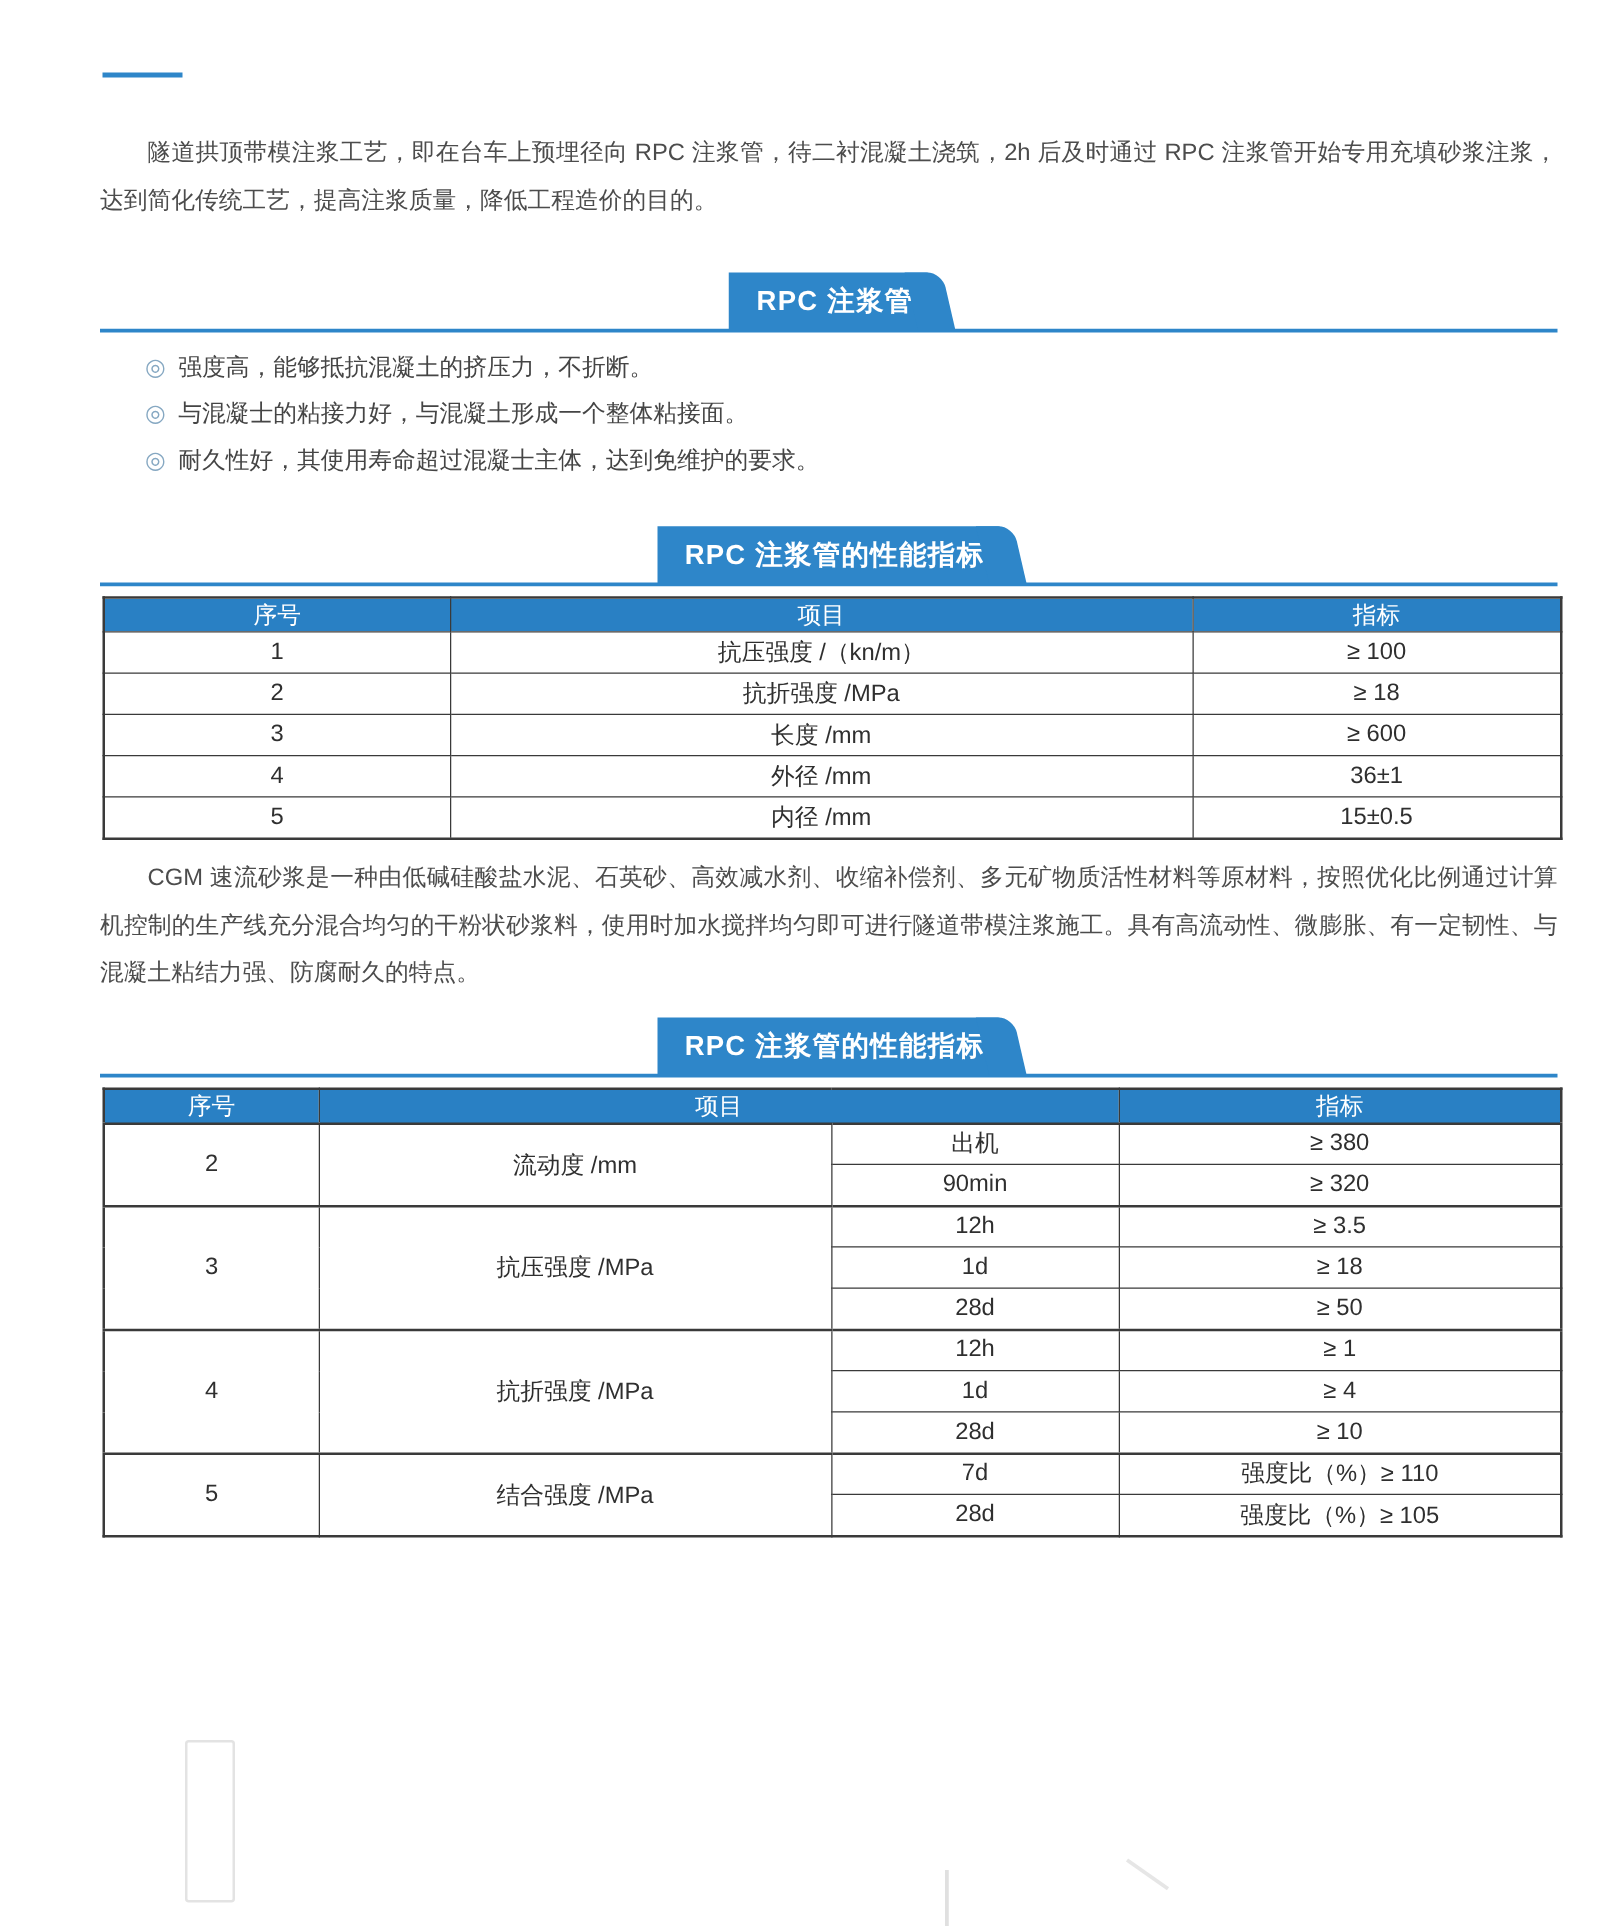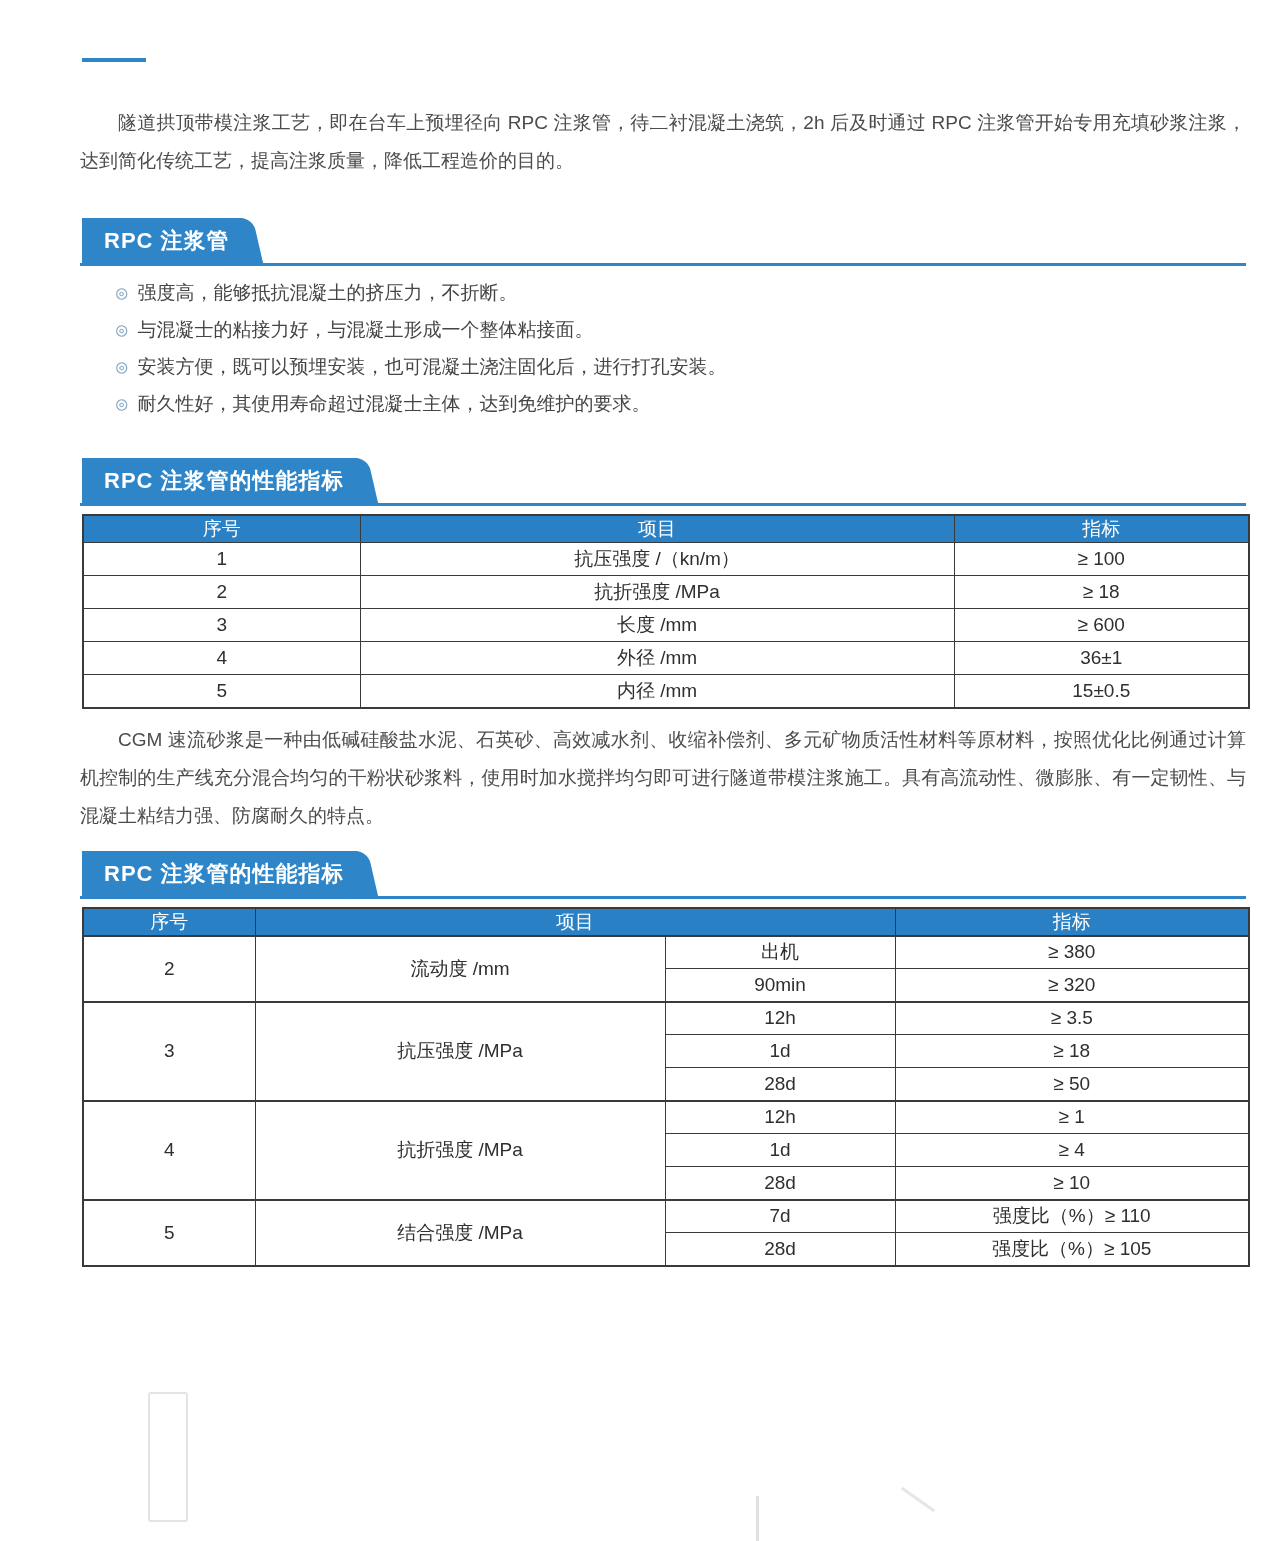--- a/index.html
+++ b/index.html
@@ -19,41 +19,41 @@
   }
 
   .body-text {
     font-size:19px; line-height:38px; color:#4c4c4c;
     text-indent:2em; text-align:justify;
   }
   .p-intro  { margin-top:42px; }
   .p-after-tab { margin-top:12px; }
 
   .section-bar {
-    position:relative; border-bottom:3px solid #2e86c9; padding-left:2px;
+    position:relative; border-bottom:3px solid #2e86c9; padding-left:2px;text-align:center;
   }
   .sb1 { margin-top:38px; }
   .sb2 { margin-top:34px; }
   .sb3 { margin-top:50px; }
   .sb4 { margin-top:16px; }
   .tab {
     display:inline-block; position:relative;
     background:#2e86c9; color:#ffffff;
     font-size:22px; font-weight:bold; letter-spacing:1px;
     padding:8px 14px 8px 22px;
     border-top-right-radius:4px;
     margin-bottom:-1px; vertical-align:bottom;
   }
   .tab::after {
     content:""; position:absolute; top:0; bottom:0; right:-14px; width:30px;
     background:#2e86c9; transform:skewX(13deg);
     border-top-right-radius:12px;
   }
 
-  ul.features { list-style:none; margin:10px 0 0 36px;font-family:Liberation Mono, monospace; }
+  ul.features { list-style:none; margin:10px 0 0 36px; }
   ul.features li {
     font-size:19px; line-height:37px; color:#454545;
   }
   .bullet-glyph { color:#86a8c2; margin-right:10px; font-size:19px; }
 
   table.spec {
     border-collapse:collapse; table-layout:fixed;
     width:1166px; margin:8px 0 0 2px;
     border:2px solid #3a3a3a;
   }
@@ -85,21 +85,20 @@
 
   <p class="body-text p-intro">隧道拱顶带模注浆工艺，即在台车上预埋径向 RPC 注浆管，待二衬混凝土浇筑，2h 后及时通过 RPC 注浆管开始专用充填砂浆注浆，达到简化传统工艺，提高注浆质量，降低工程造价的目的。</p>
 
   <div class="section-bar sb1">
     <span class="tab">RPC 注浆管</span>
   </div>
 
   <ul class="features">
     <li><span class="bullet-glyph">◎</span><span>强度高，能够抵抗混凝土的挤压力，不折断。</span></li>
     <li><span class="bullet-glyph">◎</span><span>与混凝士的粘接力好，与混凝土形成一个整体粘接面。</span></li>
-    <li><span class="bullet-glyph">◎</span><span>安装方便，既可以预埋安装，也可混凝土浇注固化后，进行打孔安装。</span></li>
     <li><span class="bullet-glyph">◎</span><span>耐久性好，其使用寿命超过混凝士主体，达到免维护的要求。</span></li>
   </ul>
 
   <div class="section-bar sb2">
     <span class="tab">RPC 注浆管的性能指标</span>
   </div>
 
   <table class="spec t1">
     <colgroup>
         <col style="width:277px">

